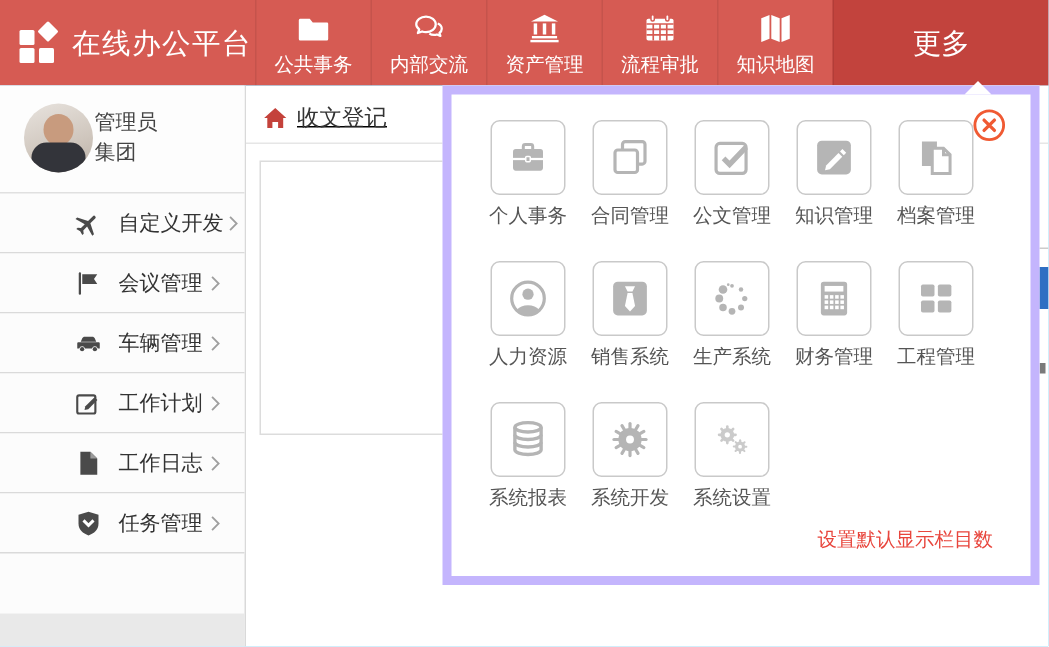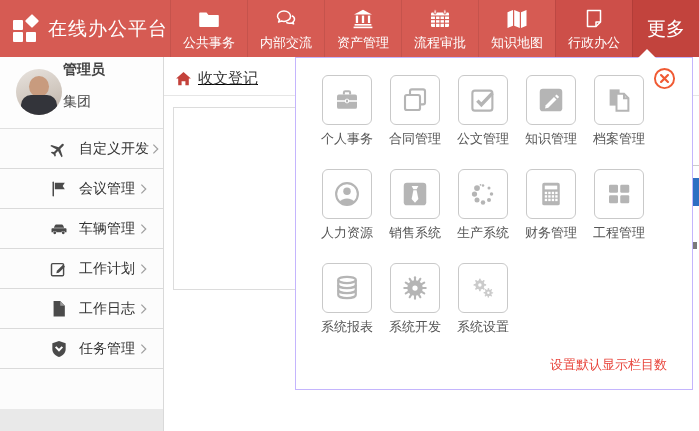--- a/index.html
+++ b/index.html
@@ -20,41 +20,41 @@
   .nav-item .nlabel { font-size:13px; white-space:nowrap; }
   .nav-item.active-soft { background:#cd4f49; }
   .more-btn { flex:1; height:57px; background:#c2433d; border-left:1px solid rgba(0,0,0,0.08); display:flex; align-items:center; justify-content:center; color:#fff; font-size:19px; cursor:pointer; position:relative; }
 
   
   .sidebar { position:absolute; left:0; top:57px; width:164px; height:374px; background:#fcfcfc; border-right:1px solid #d9d9d9; }
   .user-card { height:72px; background:#fdfdfd; border-bottom:1px solid #e0e0e0; position:relative; }
   .avatar { position:absolute; left:16px; top:12px; width:46px; height:46px; border-radius:50%; overflow:hidden; background:linear-gradient(160deg,#e8e3de 0%,#cfc6bd 60%,#b8aea5 100%); }
   .avatar .head { position:absolute; left:13px; top:7px; width:20px; height:21px; border-radius:50%; background:#c89b7e; }
   .avatar .body { position:absolute; left:5px; top:26px; width:36px; height:22px; border-radius:10px 10px 0 0; background:#33343a; }
-  .user-name { position:absolute; left:63px; top:4px; font-size:14px; color:#444;font-weight:bold; }
+  .user-name { position:absolute; left:63px; top:16px; font-size:14px; color:#444; }
   .user-org  { position:absolute; left:63px; top:36px; font-size:14px; color:#444; }
   .menu { }
   .menu-item { height:40px; display:flex; align-items:center; border-bottom:1px solid #dadada; cursor:pointer; background:#fcfcfc;padding-left:36px; }
   .menu-item .micon { width:20px; height:20px; margin-left:13px; flex:none; display:flex; align-items:center; justify-content:center; }
   .menu-item .mlabel { margin-left:10px; font-size:14px; color:#333; flex:1; white-space:nowrap; }
   .menu-item .chev { margin-right:12px; display:flex; }
   .sidebar-filler { position:absolute; left:0; top:352px; width:163px; height:22px; background:#e9e9e9; }
 
   
   .main { position:absolute; left:164px; top:57px; width:535px; height:374px; background:#fff; }
   .breadcrumb { position:absolute; left:11px; top:12px; display:flex; align-items:center;text-decoration:underline; }
   .breadcrumb .blabel { margin-left:6px; font-size:15px; color:#333; }
   .bc-divider { position:absolute; left:0; top:38px; width:535px; height:1px; background:#e6e6e6; }
   .content-box { position:absolute; left:9px; top:50px; width:508px; height:183px; background:#fff; border:1px solid #dcdcdc; }
   .frag-line { position:absolute; left:522px; top:108px; width:13px; height:1px; background:#ccc; }
   .frag-blue { position:absolute; left:522px; top:121px; width:13px; height:28px; background:#2e6fc3; }
   .frag-text { position:absolute; left:529px; top:185px; width:4px; height:7px; background:#7a7a7a; }
 
   
-  .popup { position:absolute; left:295px; top:57px; width:398px; height:333px; background:#fff; border:1px solid #c4b5fd; z-index:10; }
+  .popup { position:absolute; left:295px; top:57px; width:398px; height:333px; background:#fff; border:6px solid #c4b5fd; z-index:10; }
   .popup-arrow { position:absolute; left:342px; top:-9px; width:0; height:0; border-left:9px solid transparent; border-right:9px solid transparent; border-bottom:9px solid #fff; }
   .close-btn { position:absolute; right:16px; top:9px; width:23px; height:23px; cursor:pointer; display:flex; }
   .apps { position:absolute; left:17px; top:17px; width:364px; display:flex; flex-wrap:wrap; }
   .app-cell { width:68px; margin-bottom:21px; display:flex; flex-direction:column; align-items:center; cursor:pointer; }
   .tile { width:50px; height:50px; border:1px solid #c9c9c9; border-radius:6px; background:#fff; display:flex; align-items:center; justify-content:center; }
   .app-label { margin-top:5px; font-size:13px; color:#555; white-space:nowrap; }
   .popup-footer { position:absolute; right:25px; bottom:15px; font-size:13px; color:#e8453c; cursor:pointer; }
 </style>
 </head>
 <body>
@@ -122,29 +122,20 @@
       </div>
       <div class="nav-item">
         <span class="nicon">
           <svg width="24" height="24" viewBox="0 0 24 24" fill="#fff">
               <path d="M2.5 5.2L8 3v15.8l-5.5 2.2z"></path>
               <path d="M9.2 3l5.6 2.2V21l-5.6-2.2z"></path>
               <path d="M16 5.2L21.5 3v15.8L16 21z"></path>
             </svg>
         </span>
         <span class="nlabel">知识地图</span>
-      </div>
-      <div class="nav-item active-soft">
-        <span class="nicon">
-          <svg width="24" height="24" viewBox="0 0 24 24" fill="none" stroke="#fff" stroke-width="1.5" stroke-linejoin="round">
-              <path d="M5.5 3.5h13v11.5l-4.5 4.5H5.5z"></path>
-              <path d="M14 19.5v-4.5h4.5"></path>
-            </svg>
-        </span>
-        <span class="nlabel">行政办公</span>
       </div>
     </div>
     <div class="more-btn">
       <span>更多</span>
     </div>
   </div>
 
   <div class="sidebar">
     <div class="user-card">
       <div class="avatar">

